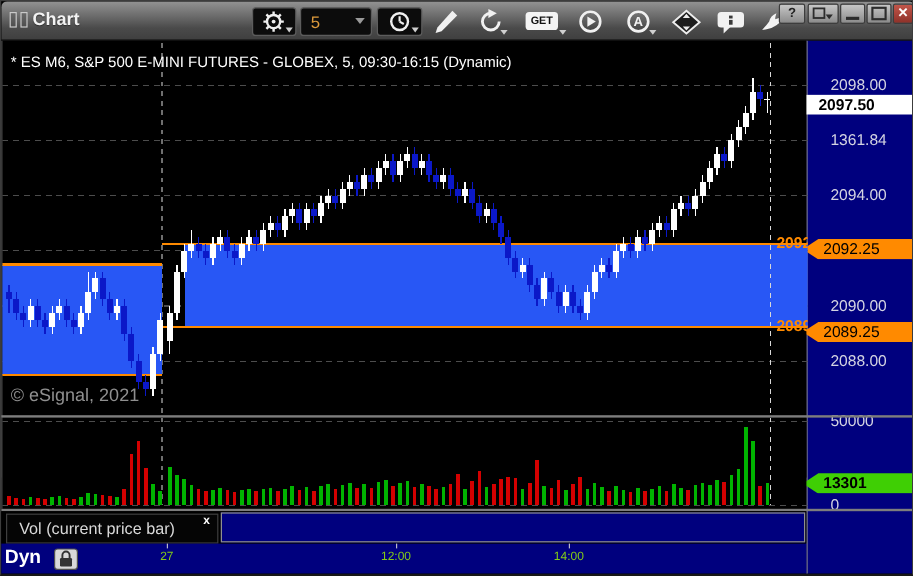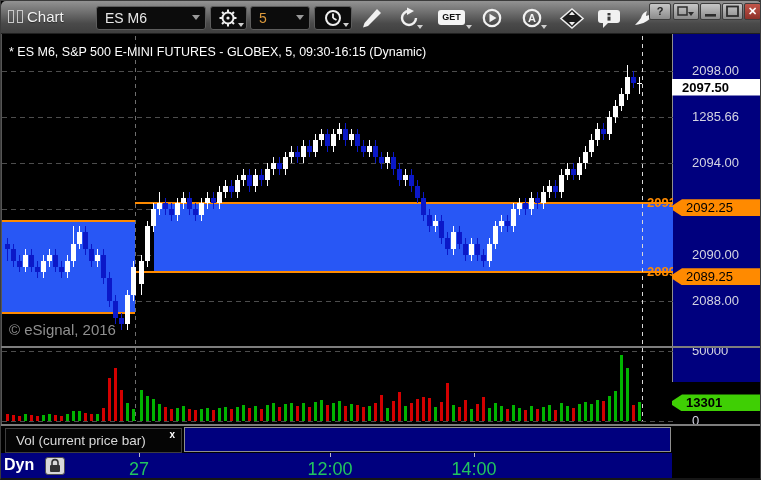--- a/index.html
+++ b/index.html
@@ -3,21 +3,21 @@
 <meta charset="utf-8">
 <style>
   html,body{margin:0;padding:0;background:#1a1a1a;}
   *{box-sizing:border-box;font-family:"Liberation Sans",sans-serif;}
   #win{position:relative;width:761px;height:480px;background:#000;overflow:hidden;
        border:1px solid #3c3c3c;border-bottom:2px solid #161616;}
   
   .titlebar{position:absolute;left:0;top:0;width:761px;height:33px;
     background:linear-gradient(#939393,#6a6a6a 40%,#4a4a4a 70%,#3f3f3f);
     border-bottom:1px solid #202020;border-radius:5px 5px 0 0;}
-  .win-title{position:absolute;left:26px;top:7px;font-size:15px;font-weight:normal;
+  .win-title{position:absolute;left:26px;top:7px;font-size:15px;font-weight:bold;
     color:#f2f2f2;text-shadow:0 1px 1px #2a2a2a;}
   .winicon{position:absolute;left:7px;top:9px;width:17px;height:14px;}
   .winicon i{position:absolute;top:0;width:6px;height:13px;border:1px solid #c9c9c9;
     background:rgba(80,80,80,.3);display:block;}
   .winicon i:nth-child(1){left:0}.winicon i:nth-child(2){left:9px}
   .tb-box{position:absolute;top:5px;height:24px;background:#0c0c0c;border:1px solid #5d5d5d;
     border-radius:3px;color:#e8e8e8;font-size:14px;line-height:22px;padding-left:8px;}
   .tb-box .dd{position:absolute;right:5px;top:8px;width:0;height:0;
     border-left:4px solid transparent;border-right:4px solid transparent;border-top:5px solid #9a9a9a;}
   #symbolBox{left:95px;width:110px;}
@@ -30,21 +30,21 @@
     border-left:3px solid transparent;border-right:3px solid transparent;border-top:4px solid #cfcfcf;}
   .flat-icon{position:absolute;top:6px;width:30px;height:24px;}
   .get-badge{position:absolute;left:0;top:3px;width:27px;height:15px;background:#f4f4f4;
     border-radius:3px;color:#111;font-size:9px;font-weight:bold;text-align:center;line-height:15px;}
   
   .wbtn{position:absolute;top:2px;height:17px;border:1px solid #3d3d3d;border-radius:2px;
     background:linear-gradient(#c6c6c6,#8b8b8b);color:#222;font-size:11px;font-weight:bold;
     text-align:center;line-height:15px;}
   #btnClose{background:linear-gradient(#c2564a,#8e3129);color:#fff;}
   
-  #rightAxis{position:absolute;left:671px;top:33px;width:90px;height:348px;background:#00007e;
+  #rightAxis{position:absolute;left:671px;top:33px;width:90px;height:447px;background:#00007e;
     border-left:1px solid #8f8f8f;}
   .axis-label{position:absolute;left:19px;font-size:13px;color:#d4d4e2;white-space:nowrap;}
   .badge{position:absolute;left:-15px;width:105px;height:17px;font-size:13px;color:#000;
     line-height:17px;padding-left:24px;clip-path:polygon(0 50%,13px 0,100% 0,100% 100%,13px 100%);}
   .badge.white{background:#ffffff;font-weight:bold;}
   .badge.orange{background:#ff8a00;left:-4px;width:94px;padding-left:17px;}
   .badge.green{background:#3fcf04;left:-4px;width:94px;padding-left:17px;font-weight:bold;}
   
   #chartPane{position:absolute;left:0;top:33px;width:671px;height:364px;background:#000;
     border-left:1px solid #565656;text-align:center;}
@@ -60,40 +60,36 @@
   #volTab{position:absolute;left:4px;top:2px;width:177px;height:25px;background:#050505;
     border:1px solid #3e3e3e;color:#d9d9d9;font-size:13.5px;line-height:23px;padding-left:10px;}
   #volTabClose{position:absolute;right:6px;top:1px;font-size:10px;color:#fff;font-weight:bold;line-height:10px;}
   #tabStrip{position:absolute;left:183px;top:1px;width:487px;height:25px;background:#00007e;
     border:1px solid #8f8f8f;}
   
   #bottomBar{position:absolute;left:0;top:452px;width:671px;height:28px;background:#00007e;}
   #dynLabel{position:absolute;left:3px;top:3px;font-size:16px;font-weight:bold;color:#fff;}
   #lockBtn{position:absolute;left:44px;top:4px;width:20px;height:18px;background:#d9d9d9;
     border:1px solid #4f4f4f;border-radius:3px;}
-  .time-label{position:absolute;top:6px;font-size:18px;color:#22c55e;transform:translateX(-50%);}
+  .time-label{position:absolute;top:6px;font-size:10px;color:#84cc16;transform:translateX(-50%);}
   .time-tick{position:absolute;top:0;width:1px;height:4px;background:#b9b9c9;}
   svg{display:block;}
 </style>
 </head>
 <body>
 
 <div id="win">
 
   <div class="titlebar">
     <span class="winicon">
         <i></i>
         <i></i>
       </span>
     <span class="win-title">Chart</span>
 
-    <div class="tb-box" id="symbolBox">
-      <span>ES M6</span>
-      <span class="dd"></span>
-    </div>
 
     <div class="tb-iconbtn" id="gearBtn">
       <svg width="35" height="22" viewBox="0 0 35 22">
         <circle cx="17" cy="11" r="5.5" fill="none" stroke="#efefef" stroke-width="2"></circle>
         <circle cx="17" cy="11" r="1.6" fill="#efefef"></circle>
         <g stroke="#efefef" stroke-width="2">
           <line x1="17" y1="2.5" x2="17" y2="5"></line>
             <line x1="17" y1="17" x2="17" y2="19.5"></line>
           <line x1="8.5" y1="11" x2="11" y2="11"></line>
             <line x1="23" y1="11" x2="25.5" y2="11"></line>
@@ -189,21 +185,21 @@
         <rect x="4" y="2.5" width="11" height="9.5" fill="none" stroke="#2c2c2c" stroke-width="1.8"></rect>
       </svg>
     </div>
     <div class="wbtn" id="btnClose" style="left:743px;width:17px">
       <span>✕</span>
     </div>
   </div>
 
   <div id="rightAxis">
       <div class="axis-label" style="top: 29px;">2098.00</div>
-      <div class="axis-label" style="top: 75px;">1285.66</div>
+      <div class="axis-label" style="top: 75px;">1361.84</div>
       <div class="axis-label" style="top: 121px; text-align: center;">2094.00</div>
       <div class="axis-label" style="top: 167px;">2092.00</div>
       <div class="axis-label" style="top: 213px; text-align: right;">2090.00</div>
       <div class="axis-label" style="top: 259px;">2088.00</div>
       <div class="axis-label" style="top: 309px;">50000</div>
       <div class="axis-label" style="top: 379px;">0</div>
       <div class="badge orange" style="top: 165.25px;">2092.25</div>
       <div class="badge orange" style="top: 234.25px;">2089.25</div>
       <div class="badge white" style="top: 44.5px;">2097.50</div>
       <div class="badge green" style="top: 360.379px;">13301</div>
@@ -439,21 +435,21 @@
           <line x1="625.5" y1="31.25" x2="625.5" y2="65.75" stroke="#ffffff" stroke-width="1"></line>
           <rect x="623" y="42.75" width="5" height="17.25" fill="#ffffff"></rect>
           <line x1="631.5" y1="37" x2="631.5" y2="54.25" stroke="#0b18c8" stroke-width="1"></line>
           <rect x="629" y="42.75" width="5" height="5.75" fill="#0b18c8"></rect>
           <line x1="637.5" y1="42.75" x2="637.5" y2="60" stroke="#ffffff" stroke-width="1"></line>
           <rect x="635" y="48.5" width="5" height="1" fill="#ffffff"></rect>
         </g>
         <line x1="640" y1="2" x2="640" y2="312" stroke="#d8d8d8" stroke-width="1" stroke-dasharray="4 4"></line>
       </svg>
     <div id="chartTitle">* ES M6, S&amp;P 500 E-MINI FUTURES - GLOBEX, 5, 09:30-16:15 (Dynamic)</div>
-    <div id="watermark">© eSignal, 2016</div>
+    <div id="watermark">© eSignal, 2021</div>
   <div class="zone-lbl" style="top: 161.25px;">2092.25</div>
       <div class="zone-lbl" style="top: 230.25px;">2089.25</div>
     </div>
 
   <div id="volPane">
     <svg id="volSvg" width="671" height="76" shape-rendering="crispEdges">
         <g>
           <line x1="0" y1="3" x2="671" y2="3" stroke="#4d4d4d" stroke-width="1" stroke-dasharray="5 4"></line>
           <line x1="0" y1="73" x2="671" y2="73" stroke="#4d4d4d" stroke-width="1" stroke-dasharray="5 4"></line>
           <line x1="133" y1="0" x2="133" y2="73" stroke="#6f6f6f" stroke-width="1" stroke-dasharray="4 4"></line>

